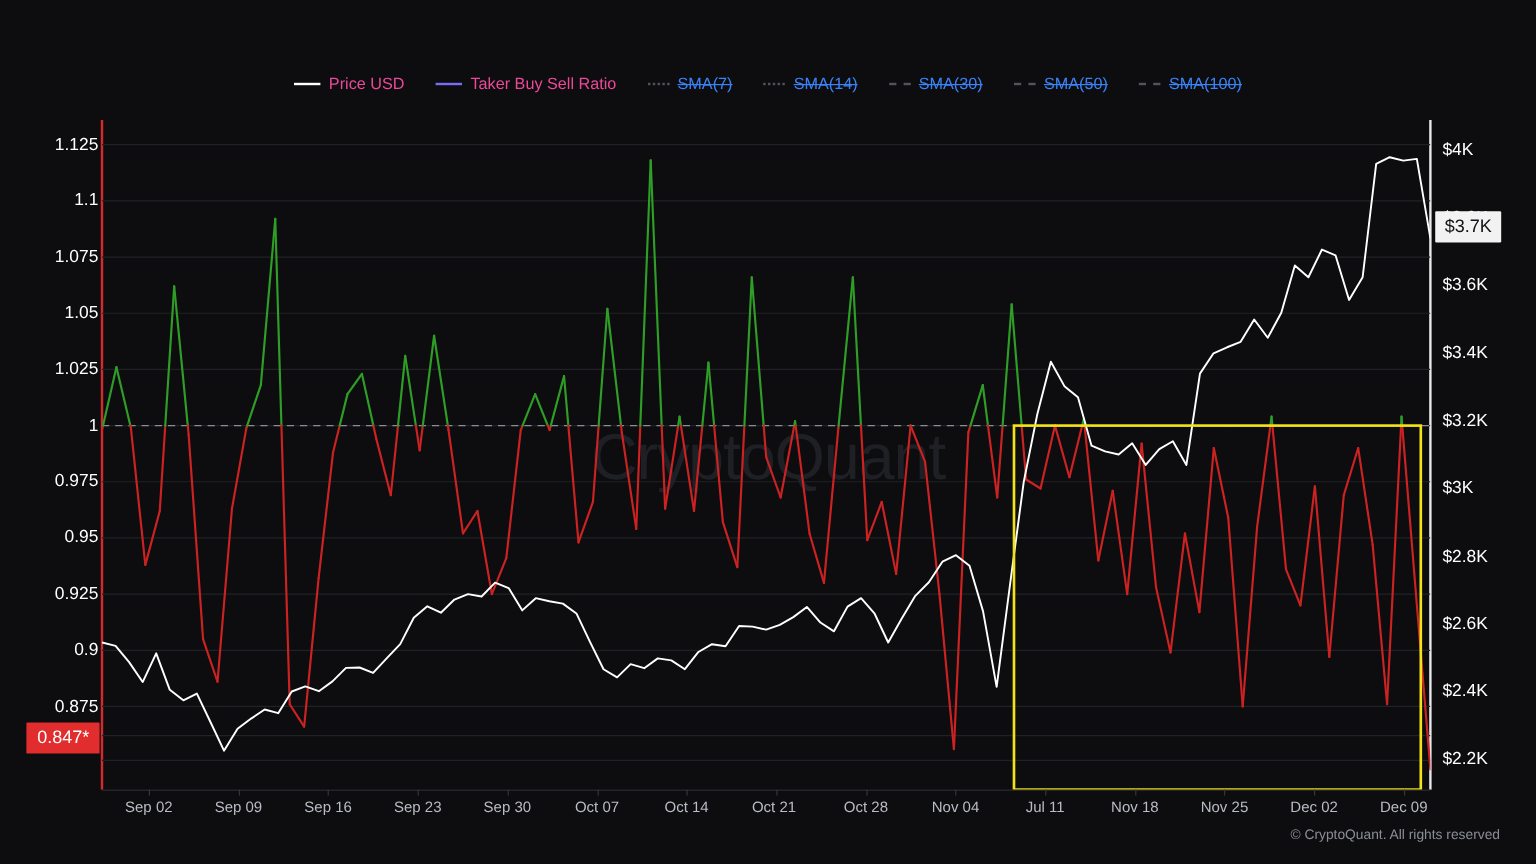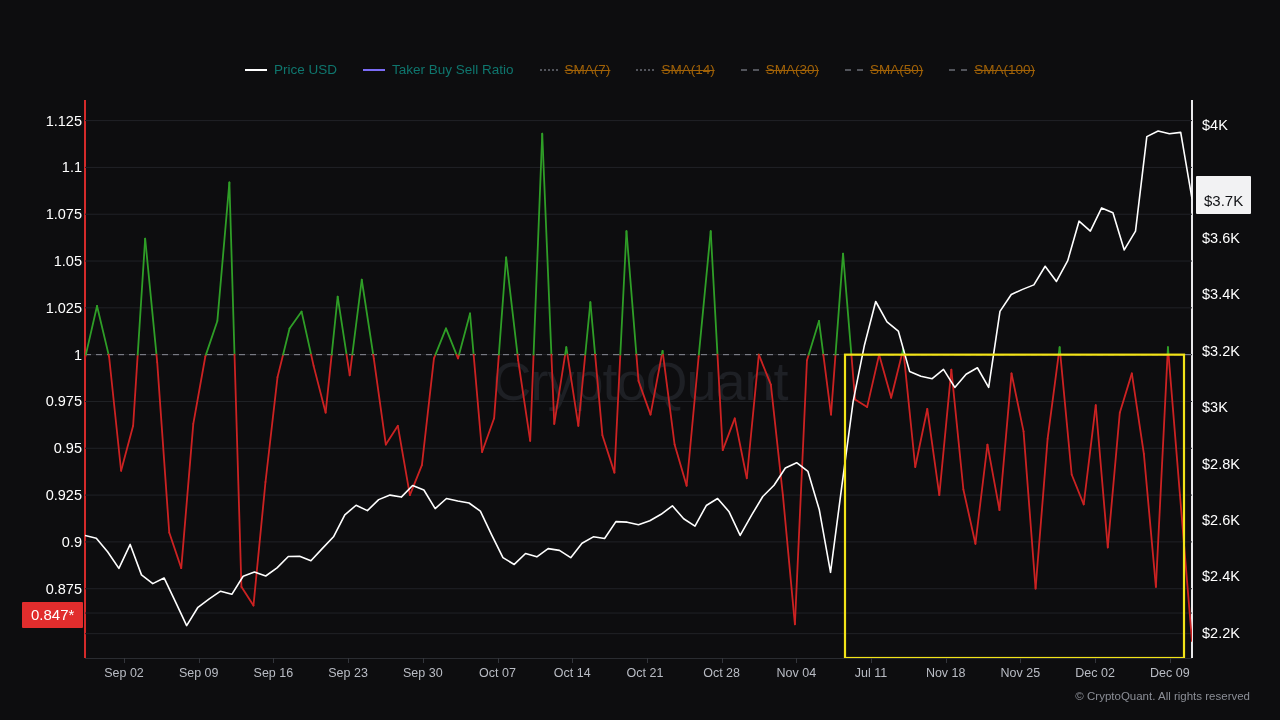--- a/index.html
+++ b/index.html
@@ -22,23 +22,23 @@
   
   #legend {
     position: absolute; top: 62px; left: 0; width: 1280px;
     display: flex; justify-content: center; align-items: center;
     gap: 26px;
   }
   .legend-item { display: flex; align-items: center; gap: 7px; }
   .legend-swatch { display: block; width: 22px; height: 2px; }
   .legend-swatch.dashed-1 { height: 0; border-top: 2px dotted #8c8f9a; width: 18px; }
   .legend-swatch.dashed-2 { height: 0; border-top: 2px dashed #8c8f9a; width: 18px; }
-  .legend-label { font-size: 13.5px; color: #0f766e; white-space: nowrap; }
+  .legend-label { font-size: 13.5px; color: #ec4899; white-space: nowrap; }
   .legend-item.disabled .legend-label {
-    color: #a16207; text-decoration: line-through; text-decoration-thickness: 1px;
+    color: #3b82f6; text-decoration: line-through; text-decoration-thickness: 1px;
   }
   .legend-item.disabled .legend-swatch { opacity: .55; }
 
   
   #plot { position: absolute; left: 85px; top: 100px; width: 1107px; height: 558px; }
   #plot-svg { position: absolute; left: 0; top: 0; }
 
   #axis-left-line {
     position: absolute; left: 84px; top: 100px;
     width: 2px; height: 558px; background: #d42a2a;
@@ -83,21 +83,21 @@
   
   #badge-ratio {
     position: absolute; left: 22px; top: 602px;
     padding: 4px 9px 5px 9px;
     background: #e12d2d; color: #ffffff;
     font-size: 15px; font-weight: 500;
     border-radius: 1px; white-space: nowrap;
   }
   #badge-price {
     position: absolute; left: 1196px; top: 176px;
-    padding: 16px 8px 5px 8px;
+    padding: 4px 8px 5px 8px;
     background: #f2f2f3; color: #111215;
     font-size: 15px; font-weight: 500;
     border-radius: 1px; white-space: nowrap;
   }
 
   
   #footer {
     position: absolute; right: 30px; bottom: 18px;
     font-size: 11.5px; color: #8b8e96; white-space: nowrap;
   }

